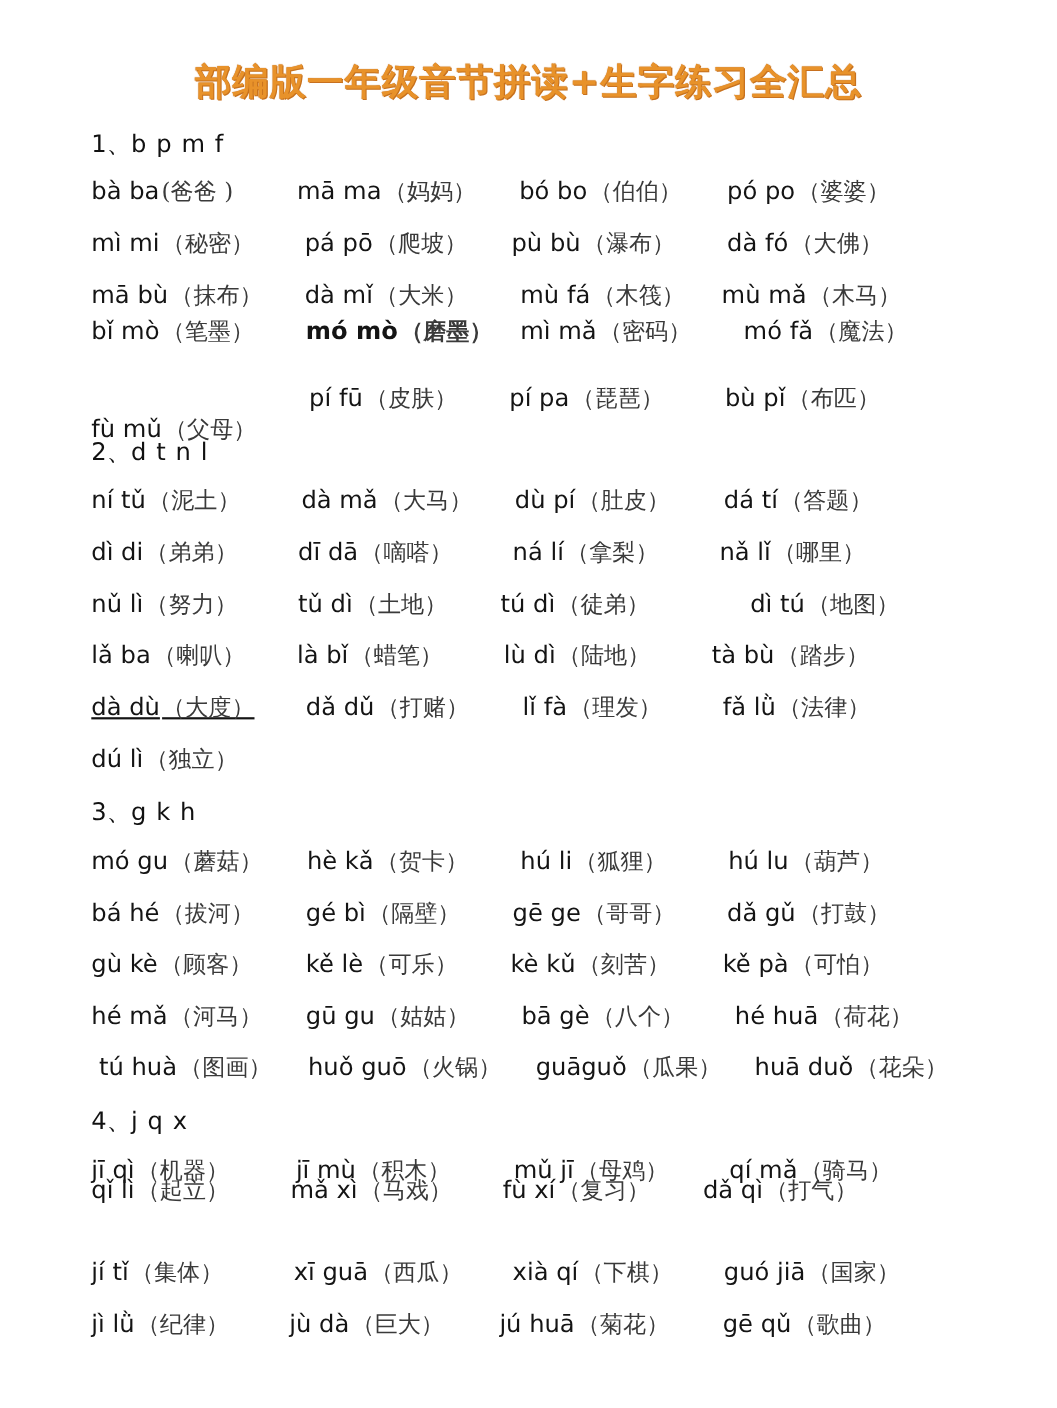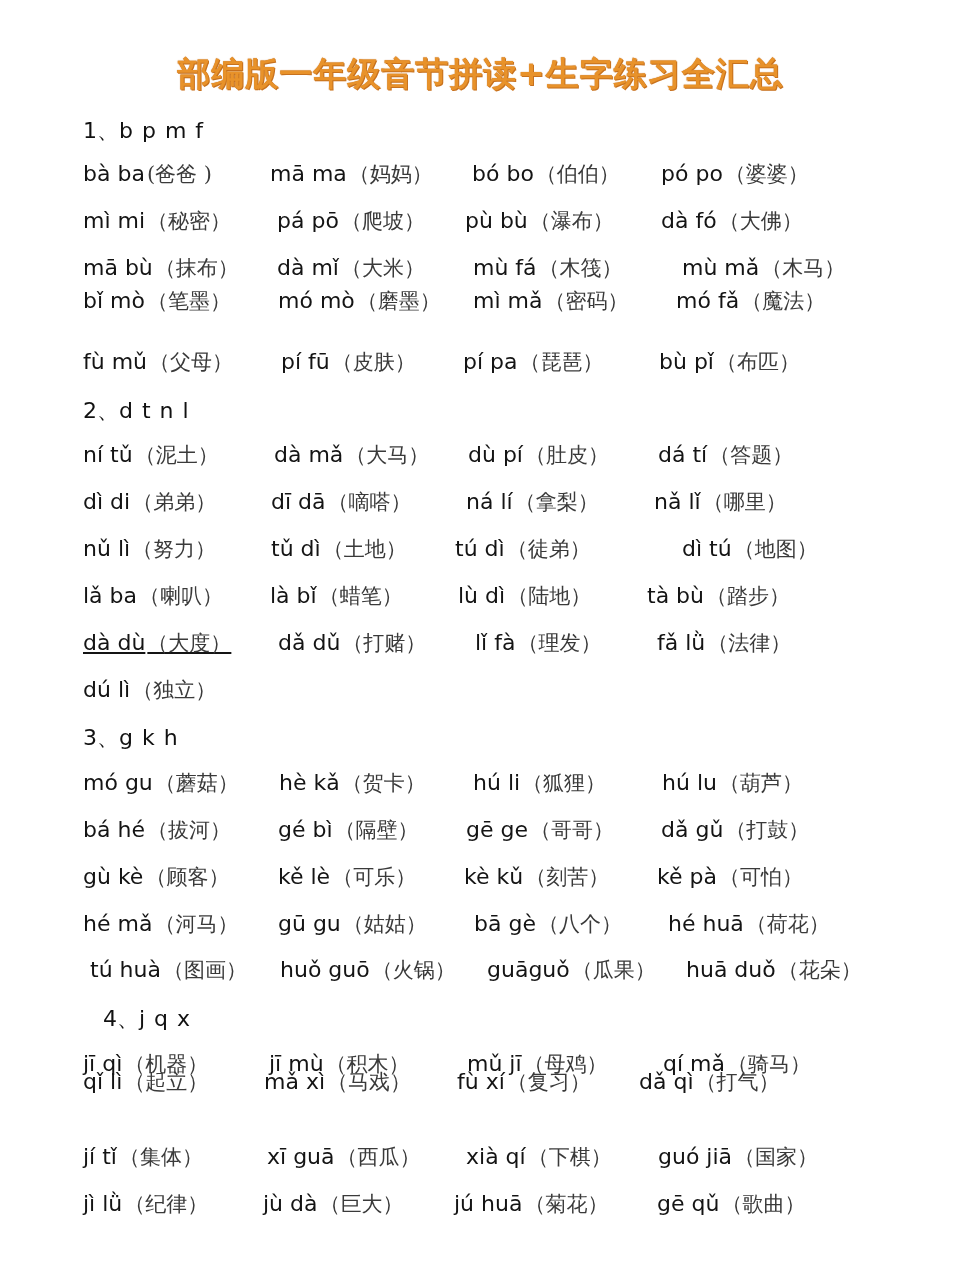--- a/index.html
+++ b/index.html
@@ -40,30 +40,30 @@
       <div class="row" style="top: 207px;">
         <div class="item" style="left: 83px;"><span class="py">mì mi</span><span class="hz">（秘密）</span></div>
         <div class="item" style="left: 277px;"><span class="py">pá pō</span><span class="hz">（爬坡）</span></div>
         <div class="item" style="left: 465px;"><span class="py">pù bù</span><span class="hz">（瀑布）</span></div>
         <div class="item" style="left: 661px;"><span class="py">dà fó</span><span class="hz">（大佛）</span></div>
       </div>
       <div class="row" style="top: 254px;">
         <div class="item" style="left: 83px;"><span class="py">mā bù</span><span class="hz">（抹布）</span></div>
         <div class="item" style="left: 277px;"><span class="py">dà mǐ</span><span class="hz">（大米）</span></div>
         <div class="item" style="left: 473px;"><span class="py">mù fá</span><span class="hz">（木筏）</span></div>
-        <div class="item" style="left: 682px; text-align: center;"><span class="py">mù mǎ</span><span class="hz">（木马）</span></div>
+        <div class="item" style="left: 656px; text-align: center;"><span class="py">mù mǎ</span><span class="hz">（木马）</span></div>
       </div>
       <div class="row" style="top: 287px; padding-left: 14px;">
         <div class="item" style="left: 83px;"><span class="py">bǐ mò</span><span class="hz">（笔墨）</span></div>
-        <div class="item" style="left: 278px;"><span class="py">mó mò</span><span class="hz">（磨墨）</span></div>
+        <div class="item" style="left: 278px; font-weight: bold;"><span class="py">mó mò</span><span class="hz">（磨墨）</span></div>
         <div class="item" style="left: 473px;"><span class="py">mì mǎ</span><span class="hz">（密码）</span></div>
         <div class="item" style="left: 676px;"><span class="py">mó fǎ</span><span class="hz">（魔法）</span></div>
       </div>
       <div class="row" style="top: 348px;">
-        <div class="item" style="left: 83px;"><span class="py">fù mǔ</span><span class="hz">（父母）</span></div>
+        <div class="item" style="left: 83px; margin-top: 28px;"><span class="py">fù mǔ</span><span class="hz">（父母）</span></div>
         <div class="item" style="left: 281px;"><span class="py">pí fū</span><span class="hz">（皮肤）</span></div>
         <div class="item" style="left: 463px;"><span class="py">pí pa</span><span class="hz">（琵琶）</span></div>
         <div class="item" style="left: 659px;"><span class="py">bù pǐ</span><span class="hz">（布匹）</span></div>
       </div>
       <div class="sec-head" style="top: 396px;">2、d t n l</div>
       <div class="row" style="top: 441px;">
         <div class="item" style="left: 83px;"><span class="py">ní tǔ</span><span class="hz">（泥土）</span></div>
         <div class="item" style="left: 274px;"><span class="py">dà mǎ</span><span class="hz">（大马）</span></div>
         <div class="item" style="left: 468px;"><span class="py">dù pí</span><span class="hz">（肚皮）</span></div>
         <div class="item" style="left: 658px;"><span class="py">dá tí</span><span class="hz">（答题）</span></div>
@@ -119,21 +119,21 @@
         <div class="item" style="left: 278px;"><span class="py">gū gu</span><span class="hz">（姑姑）</span></div>
         <div class="item" style="left: 474px;"><span class="py">bā gè</span><span class="hz">（八个）</span></div>
         <div class="item" style="left: 668px;"><span class="py">hé huā</span><span class="hz">（荷花）</span></div>
       </div>
       <div class="row" style="top: 956px;">
         <div class="item" style="left: 90px;"><span class="py">tú huà</span><span class="hz">（图画）</span></div>
         <div class="item" style="left: 280px;"><span class="py">huǒ guō</span><span class="hz">（火锅）</span></div>
         <div class="item" style="left: 487px;"><span class="py">guāguǒ</span><span class="hz">（瓜果）</span></div>
         <div class="item" style="left: 686px;"><span class="py">huā duǒ</span><span class="hz">（花朵）</span></div>
       </div>
-      <div class="sec-head" style="top: 1004px; margin-left: 20px;">4、j q x</div>
+      <div class="sec-head" style="top: 1004px;">4、j q x</div>
       <div class="row" style="top: 1050px;">
         <div class="item" style="left: 83px;"><span class="py">jī qì</span><span class="hz">（机器）</span></div>
         <div class="item" style="left: 269px;"><span class="py">jī mù</span><span class="hz">（积木）</span></div>
         <div class="item" style="left: 467px;"><span class="py">mǔ jī</span><span class="hz">（母鸡）</span></div>
         <div class="item" style="left: 663px;"><span class="py">qí mǎ</span><span class="hz">（骑马）</span></div>
       </div>
       <div class="row" style="top: 1068px;">
         <div class="item" style="left: 83px;"><span class="py">qǐ lì</span><span class="hz">（起立）</span></div>
         <div class="item" style="left: 264px;"><span class="py">mǎ xì</span><span class="hz">（马戏）</span></div>
         <div class="item" style="left: 457px;"><span class="py">fù xí</span><span class="hz">（复习）</span></div>

